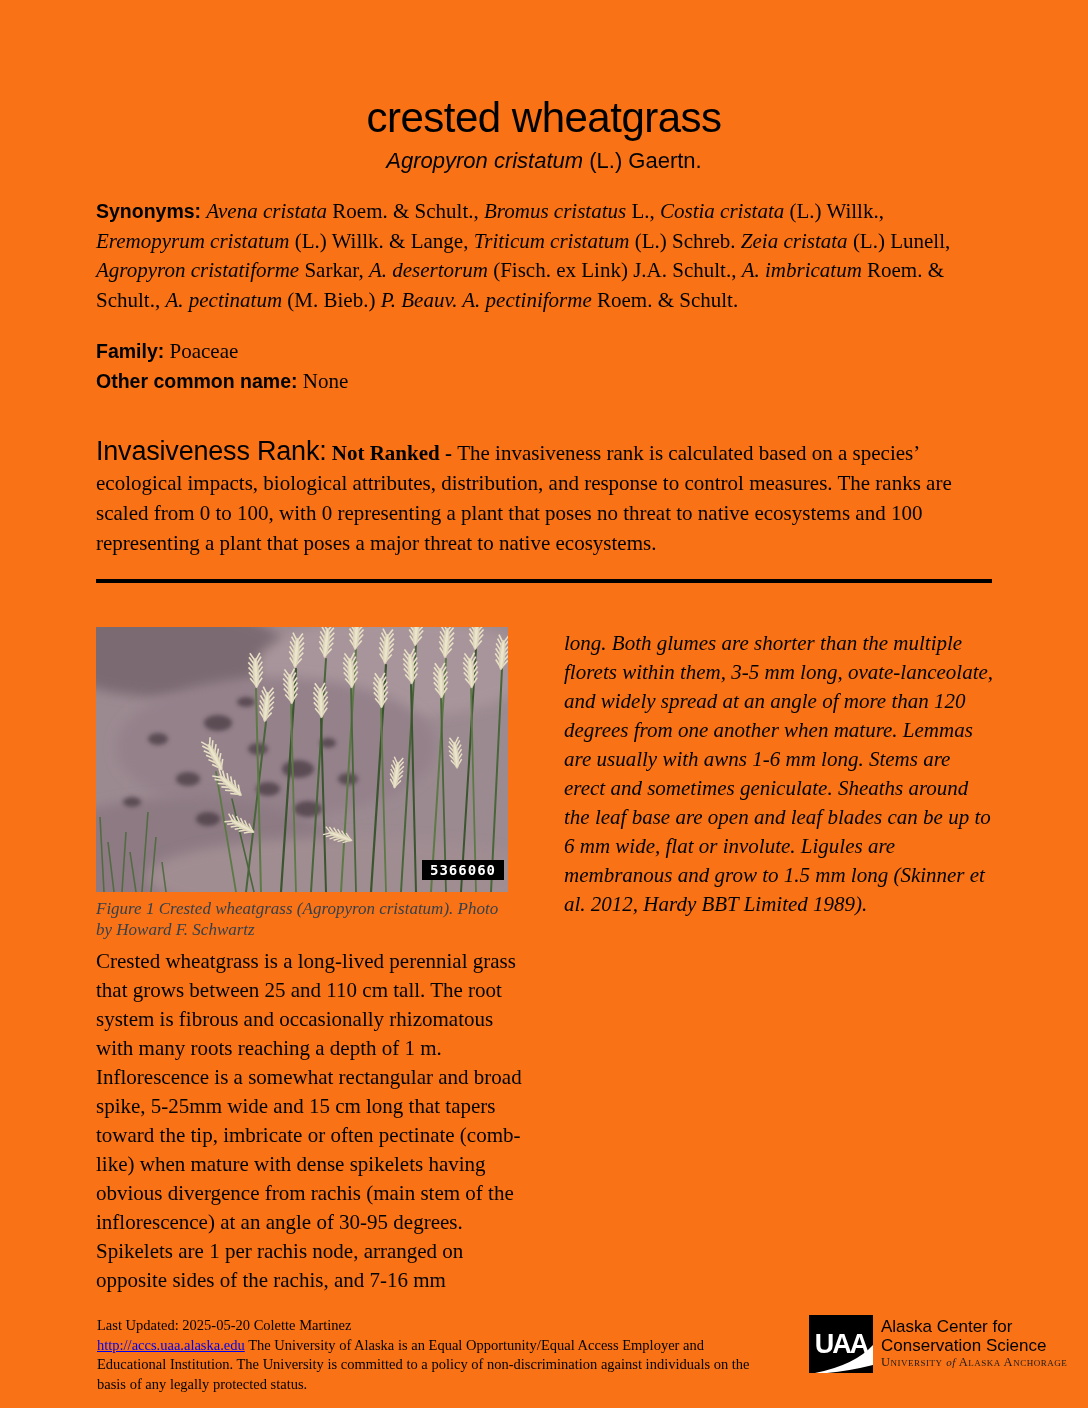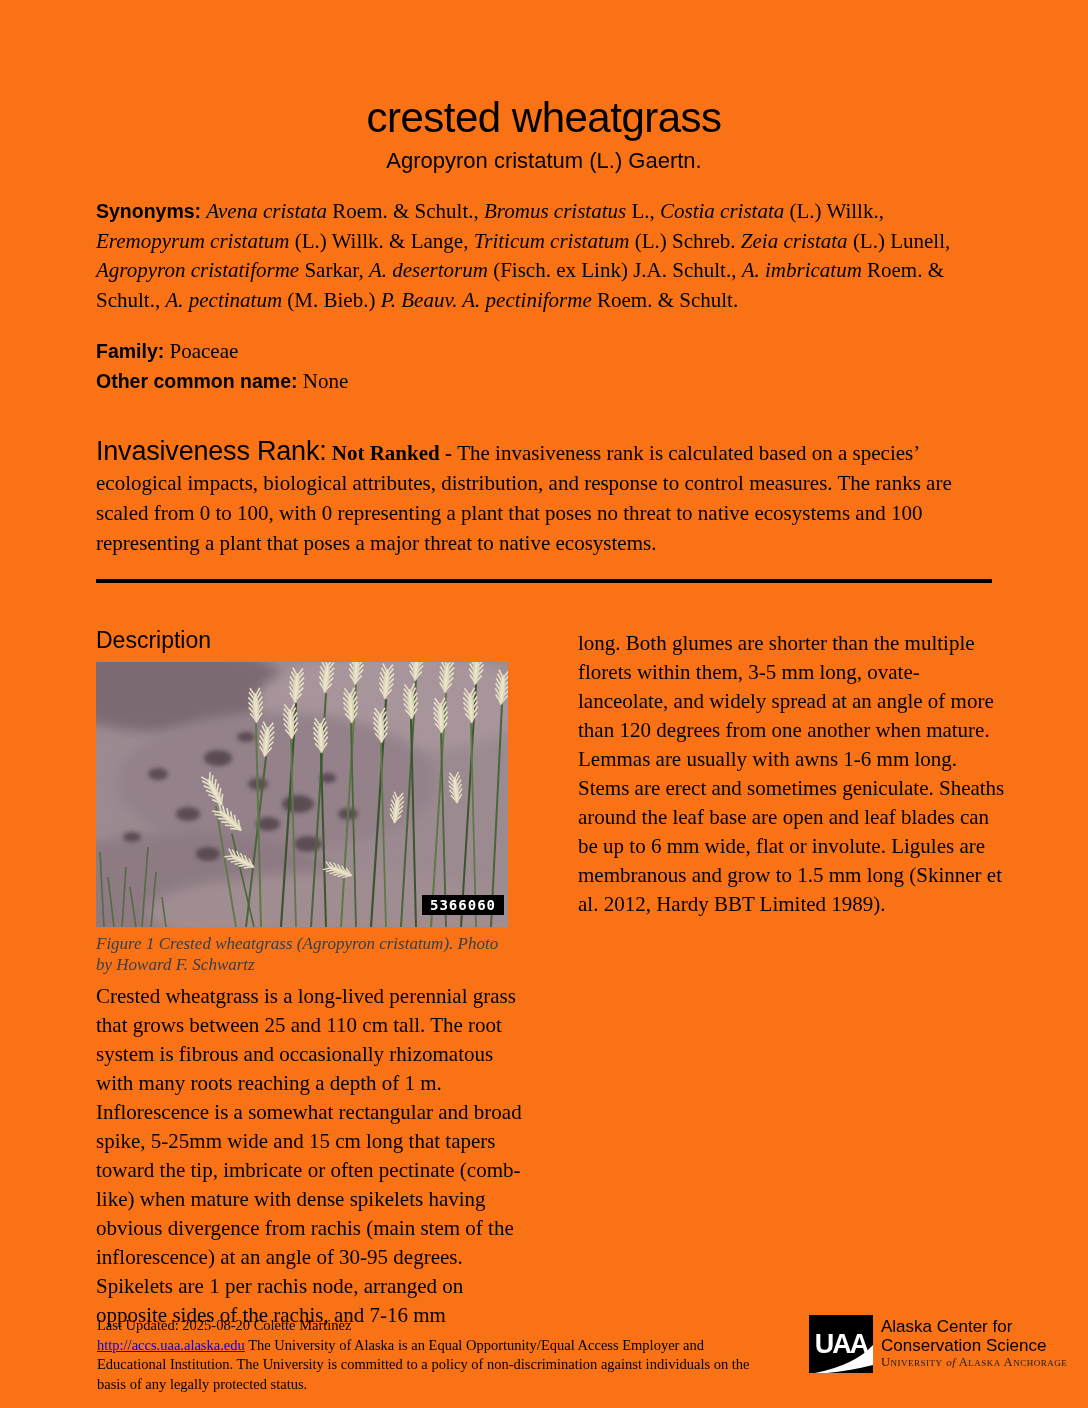--- a/index.html
+++ b/index.html
@@ -15,41 +15,41 @@
   .title-block{padding-top:95px;text-align:center;}
   .doc-title{
     font-family:"Liberation Sans", sans-serif;
     font-size:42px;font-weight:400;line-height:46px;margin:0;
     letter-spacing:-0.5px;
   }
   .doc-subtitle{
     font-family:"Liberation Sans", sans-serif;
     font-size:22px;line-height:26px;margin:7px 0 0 0;
   }
-  .doc-subtitle .species{}
+  .doc-subtitle .species{font-style:italic;}
   .syn-block{margin-top:23px;font-size:21px;line-height:29.5px;}
   .lbl{
     font-family:"Liberation Sans", sans-serif;
     font-weight:700;font-size:19.5px;
   }
   .it{font-style:italic;}
   .bd{font-weight:700;}
   .field-line{font-size:21px;line-height:30px;}
   .rank-para{margin-top:40px;font-size:21px;line-height:30px;}
   .rank-label{
     font-family:"Liberation Sans", sans-serif;
     font-size:27px;font-weight:400;letter-spacing:-0.2px;
   }
   .rule{
     border:0;border-top:4px solid #000;
     margin:18px 0 0 0;height:0;
   }
   .columns{display:flex;margin-top:44px;}
   .col-left{width:437px;}
-  .col-right{width:430px;margin-left:45px;}
+  .col-right{width:430px;margin-left:31px;font-style:italic;}
   .section-heading{
     font-family:"Liberation Sans", sans-serif;
     font-size:23px;font-weight:400;margin:0 0 9px 0;line-height:26px;
   }
   .photo-wrap{position:relative;width:412px;height:265px;}
   .photo-wrap svg{display:block;width:412px;height:265px;}
   .watermark{
     position:absolute;right:4px;bottom:12px;
     background:#000;color:#fff;
     font-family:"DejaVu Sans Mono", monospace;
@@ -103,21 +103,20 @@
 
     <div class="field-line"><span class="lbl">Other common name:</span><span> None</span></div>
 
     <p class="rank-para"><span class="rank-label">Invasiveness Rank:</span><span class="bd"> Not Ranked - </span><span>The invasiveness rank is calculated based on a species’ ecological impacts, biological attributes, distribution, and response to control measures. The ranks are scaled from 0 to 100, with 0 representing a plant that poses no threat to native ecosystems and 100 representing a plant that poses a major threat to native ecosystems.</span></p>
 
     <hr class="rule">
 
     <div class="columns">
 
       <div class="col-left">
-        <h2 class="section-heading">Description</h2>
 
         <div class="photo-wrap">
           <svg viewBox="0 0 412 265" preserveAspectRatio="none">
             <defs>
               <filter id="b6" x="-50%" y="-50%" width="200%" height="200%">
                   <feGaussianBlur stdDeviation="6"></feGaussianBlur>
                 </filter>
               <filter id="b2" x="-50%" y="-50%" width="200%" height="200%">
                   <feGaussianBlur stdDeviation="2"></feGaussianBlur>
                 </filter>
@@ -211,21 +210,21 @@
       </div>
 
       <div class="col-right">
         <p class="body-para">long. Both glumes are shorter than the multiple florets within them, 3-5 mm long, ovate-lanceolate, and widely spread at an angle of more than 120 degrees from one another when mature. Lemmas are usually with awns 1-6 mm long. Stems are erect and sometimes geniculate. Sheaths around the leaf base are open and leaf blades can be up to 6 mm wide, flat or involute. Ligules are membranous and grow to 1.5 mm long (Skinner et al. 2012, Hardy BBT Limited 1989).</p>
       </div>
 
     </div>
   </div>
 
   <div class="footer">
-    <div>Last Updated: 2025-08-20 Colette Martinez</div>
+    <div>Last Updated: 2025-05-20 Colette Martinez</div>
     <div><a href="#">http://accs.uaa.alaska.edu</a><span> The University of Alaska is an Equal Opportunity/Equal Access Employer and Educational Institution. The University is committed to a policy of non-discrimination against individuals on the basis of any legally protected status.</span></div>
   </div>
 
   <div class="logo">
     <svg class="logo-box" viewBox="0 0 64 58">
       <rect x="0" y="0" width="64" height="58" fill="#000"></rect>
       <path d="M64 58 L64 30 Q46 50 6 58 Z" fill="#ffffff"></path>
       <path d="M64 58 L64 50 Q40 56 18 58 Z" fill="#000"></path>
       <text x="32" y="38" text-anchor="middle" fill="#ffffff" font-family="Liberation Sans, sans-serif" font-size="27" font-weight="700" letter-spacing="-2">UAA</text>
     </svg>

